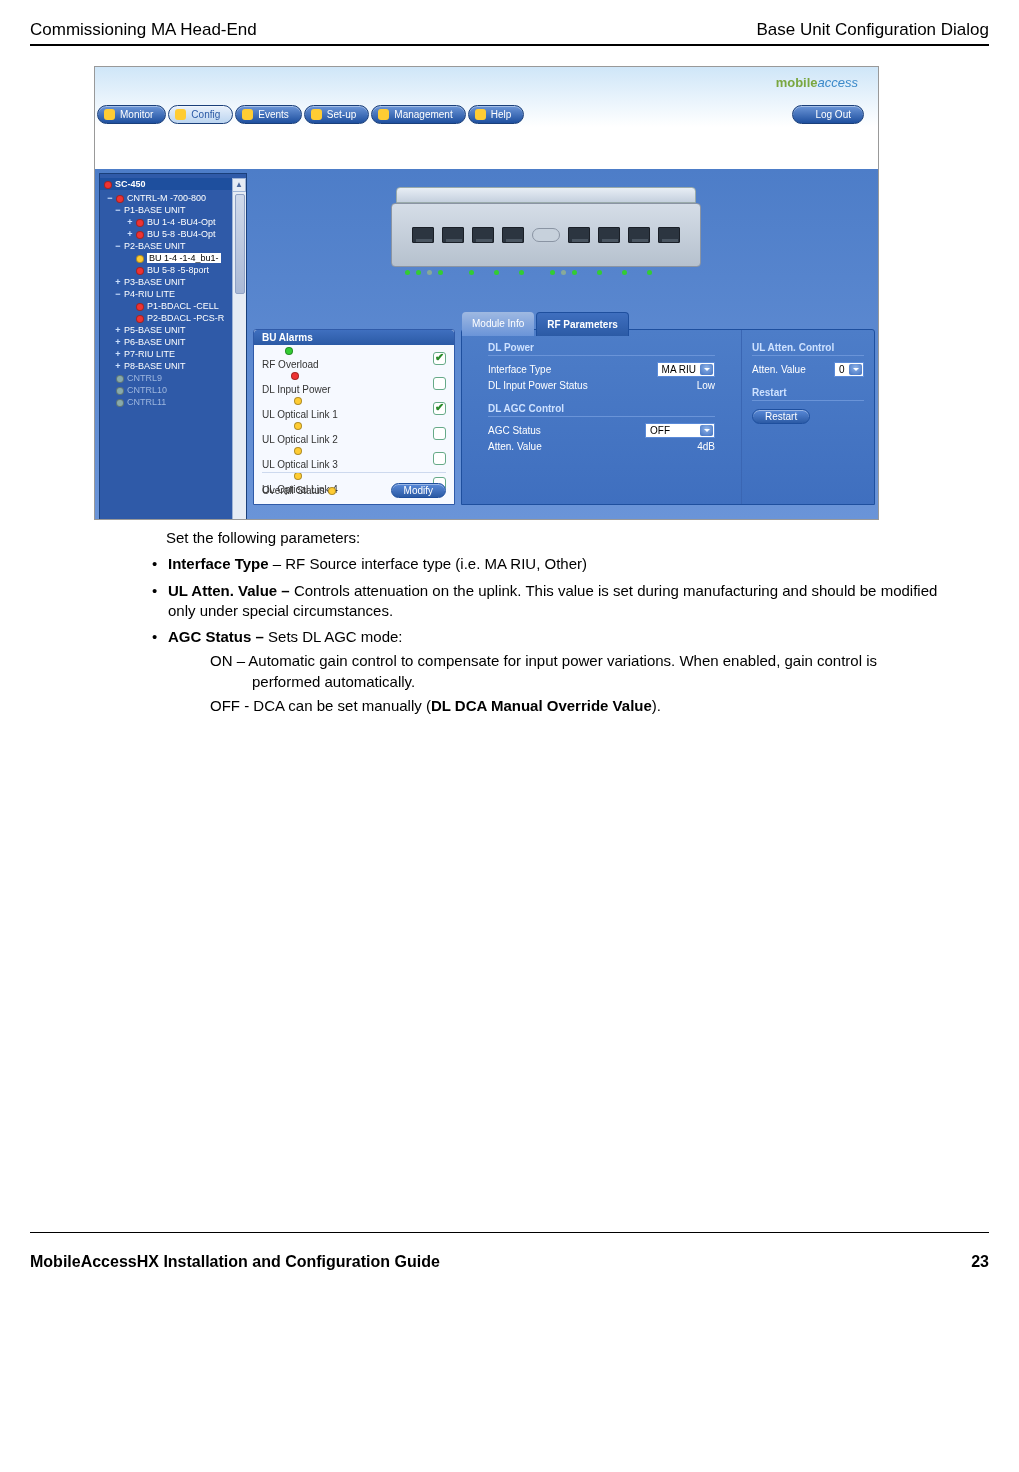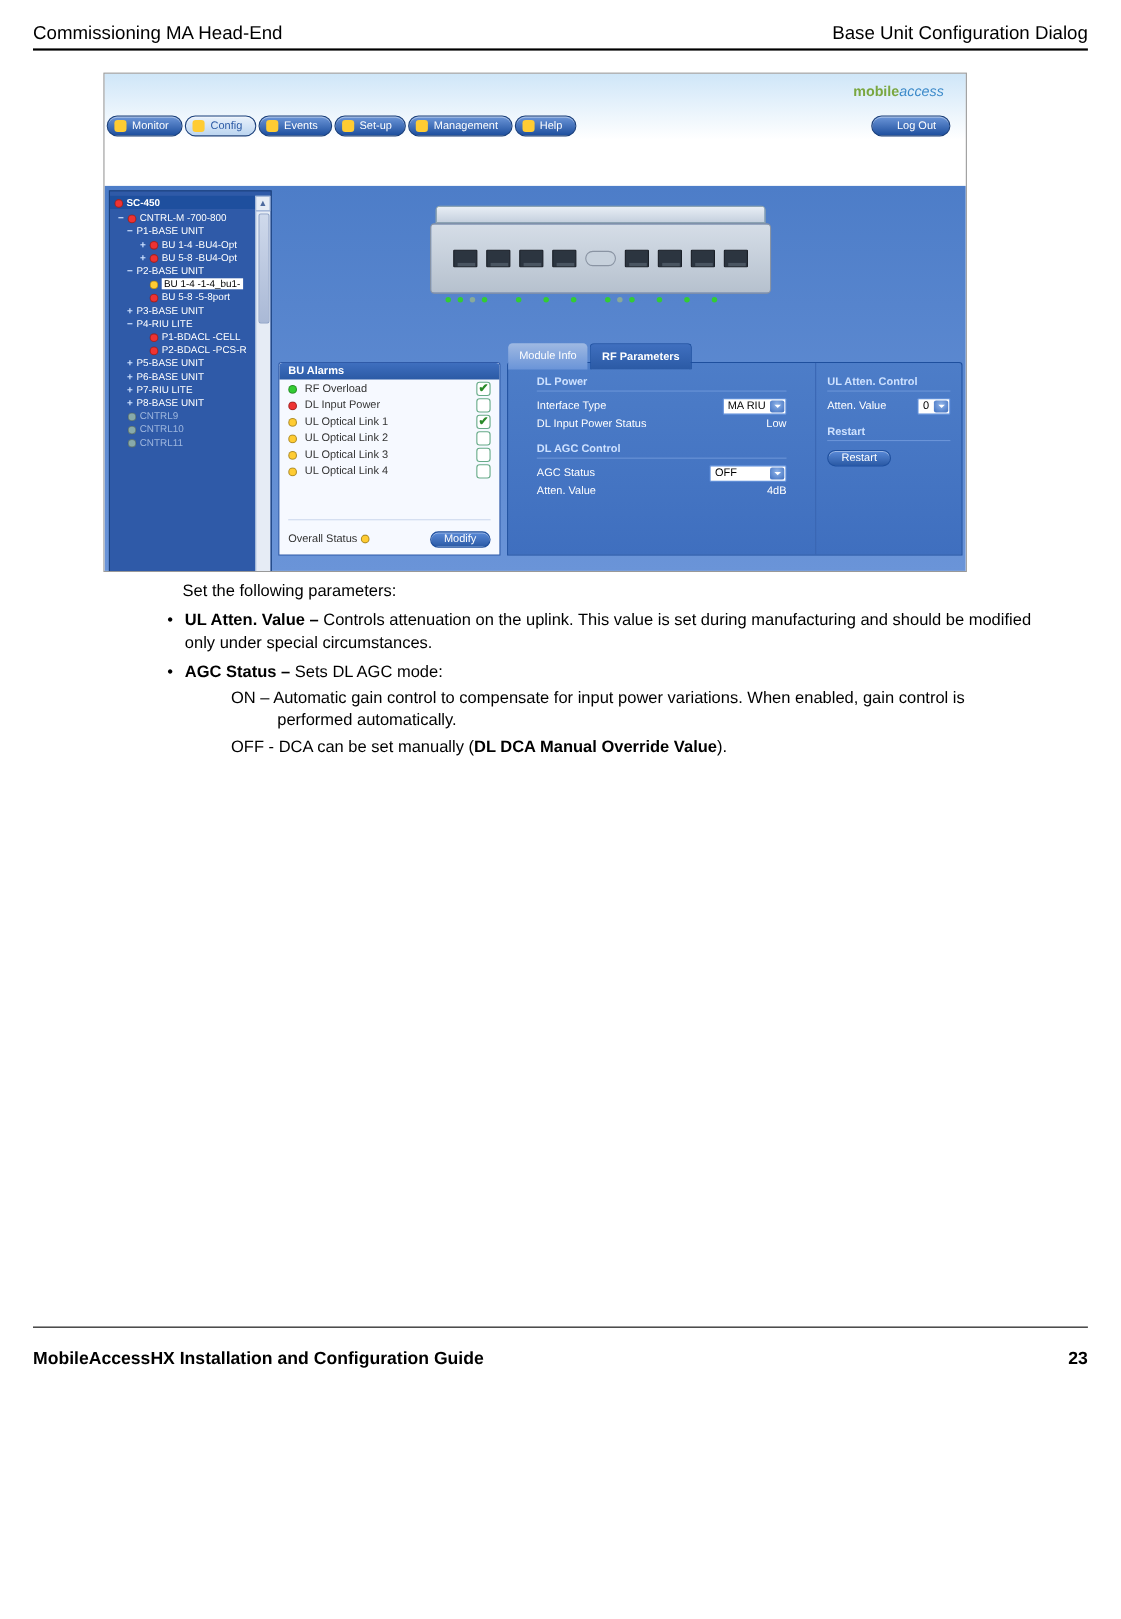--- a/index.html
+++ b/index.html
@@ -43,21 +43,21 @@
   .port::after{ content:""; position:absolute; left:3px; top:11px; width:16px; height:3px; background:#4a5561;}
   .port-center { width:28px; height:14px; background:#c7d1dc; border:1px solid #8a94a3; border-radius:7px;}
   .device-leds { display:flex; gap:6px; margin:3px 0 0 14px;}
   .led { width:5px; height:5px; border-radius:50%; background:#3c3;}
   .led.off { background:#8a9;}
   
   .panel { position:absolute; border:1px solid #2f5aa8; background:#f6f9ff; border-radius:3px 3px 0 0; }
   .panel-head { background:linear-gradient(#3f6fbf,#2b5aa5); color:#fff; font-size:10px; padding:2px 8px; border-radius:3px 3px 0 0; font-weight:bold;}
   .bu-alarms { left:158px; top:160px; width:202px; height:176px; }
   .alarm-row { display:flex; justify-content:space-between; align-items:center; font-size:10px; padding:2px 8px 0px 8px; color:#333; }
-  .alarm-row .left { display:flex; align-items:center; gap:4px;}
+  .alarm-row .left { display:flex; align-items:center; gap:4px;flex-direction:column;}
   .chk { width:13px; height:13px; border:1px solid #6a8; border-radius:3px; background:#fff; display:inline-block; position:relative;}
   .chk.on::after { content:"✔"; position:absolute; left:1px; top:-2px; color:#2a8a2a; font-size:11px; font-weight:bold;}
   .overall { position:absolute; bottom:6px; left:8px; right:8px; display:flex; align-items:center; justify-content:space-between; font-size:10px; color:#333; border-top:1px solid #cdd9ee; padding-top:10px;}
   .pill-btn { background:linear-gradient(#5a8ad8,#2b5aa5); color:#fff; border-radius:9px; padding:1px 12px; font-size:10px; border:1px solid #1e4f9e; box-shadow:inset 0 1px 0 rgba(255,255,255,.4); }
   .rf-panel { left:366px; top:160px; width:414px; height:176px; background:linear-gradient(#4d7dc8,#3f6fbf); border-color:#1e4f9e;}
   .tabs { position:absolute; top:-18px; left:0; display:flex; gap:2px;}
   .tab { font-size:10px; padding:6px 10px; border-radius:4px 4px 0 0; }
   .tab.inactive { background:linear-gradient(#9fb9e2,#6a94d8); color:#fff; }
   .tab.active { background:linear-gradient(#3f6fbf,#2b5aa5); color:#fff; font-weight:bold; border:1px solid #1e4f9e; border-bottom:none;}
   .rf-body { display:flex; gap:0; height:100%;}
@@ -263,20 +263,21 @@
           <div class="pill-btn" style="display:inline-block; margin-top:2px;">Restart</div>
         </div>
       </div>
     </div>
   </div>
 </div>
 
 <div class="content">
   <p>Set the following parameters:</p>
   <ul>
+    <li><b>Interface Type</b><span> – RF Source interface type (i.e. MA RIU, Other)</span></li>
     <li><b>UL Atten. Value – </b><span>Controls attenuation on the uplink. This value is set during manufacturing and should be modified only under special circumstances.</span></li>
     <li><b>AGC Status – </b><span>Sets DL AGC mode:</span>
       <p class="sub">ON – Automatic gain control to compensate for input power variations. When enabled, gain control is performed automatically.</p>
       <p class="sub last"><span>OFF - DCA can be set manually (</span><b>DL DCA Manual Override Value</b><span>).</span></p>
     </li>
   </ul>
 </div>
 
 <div class="spacer"></div>
 <hr class="thin">

